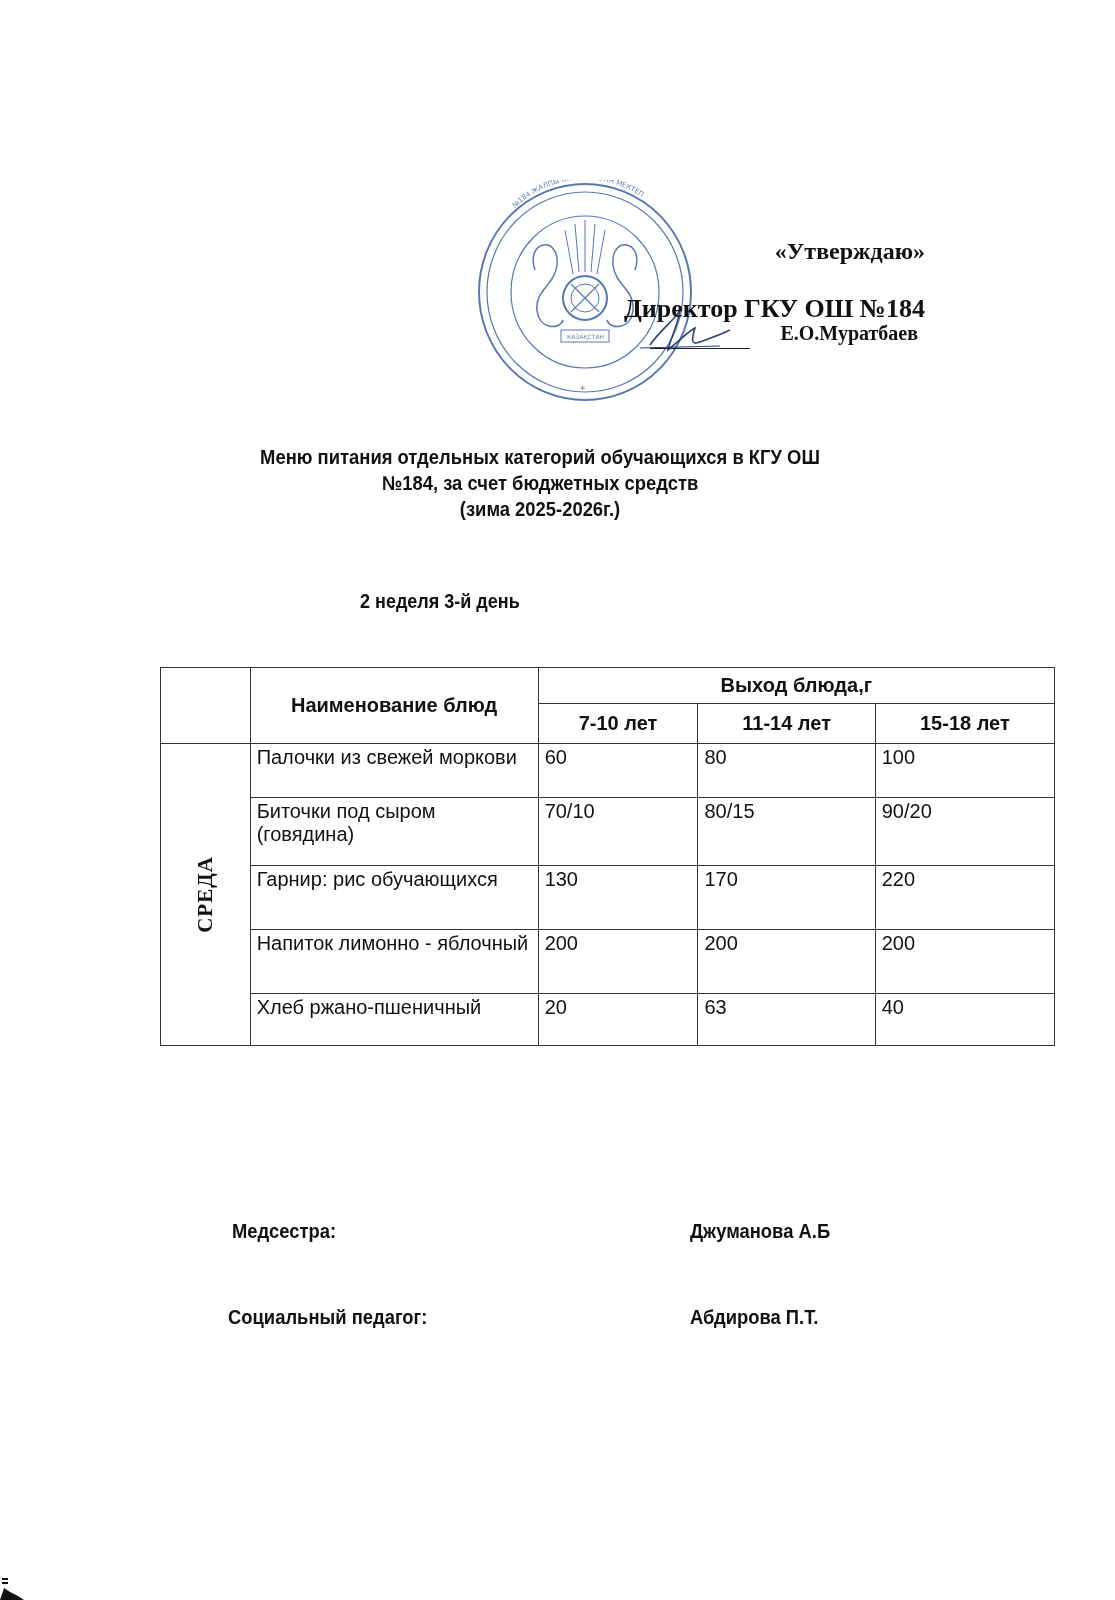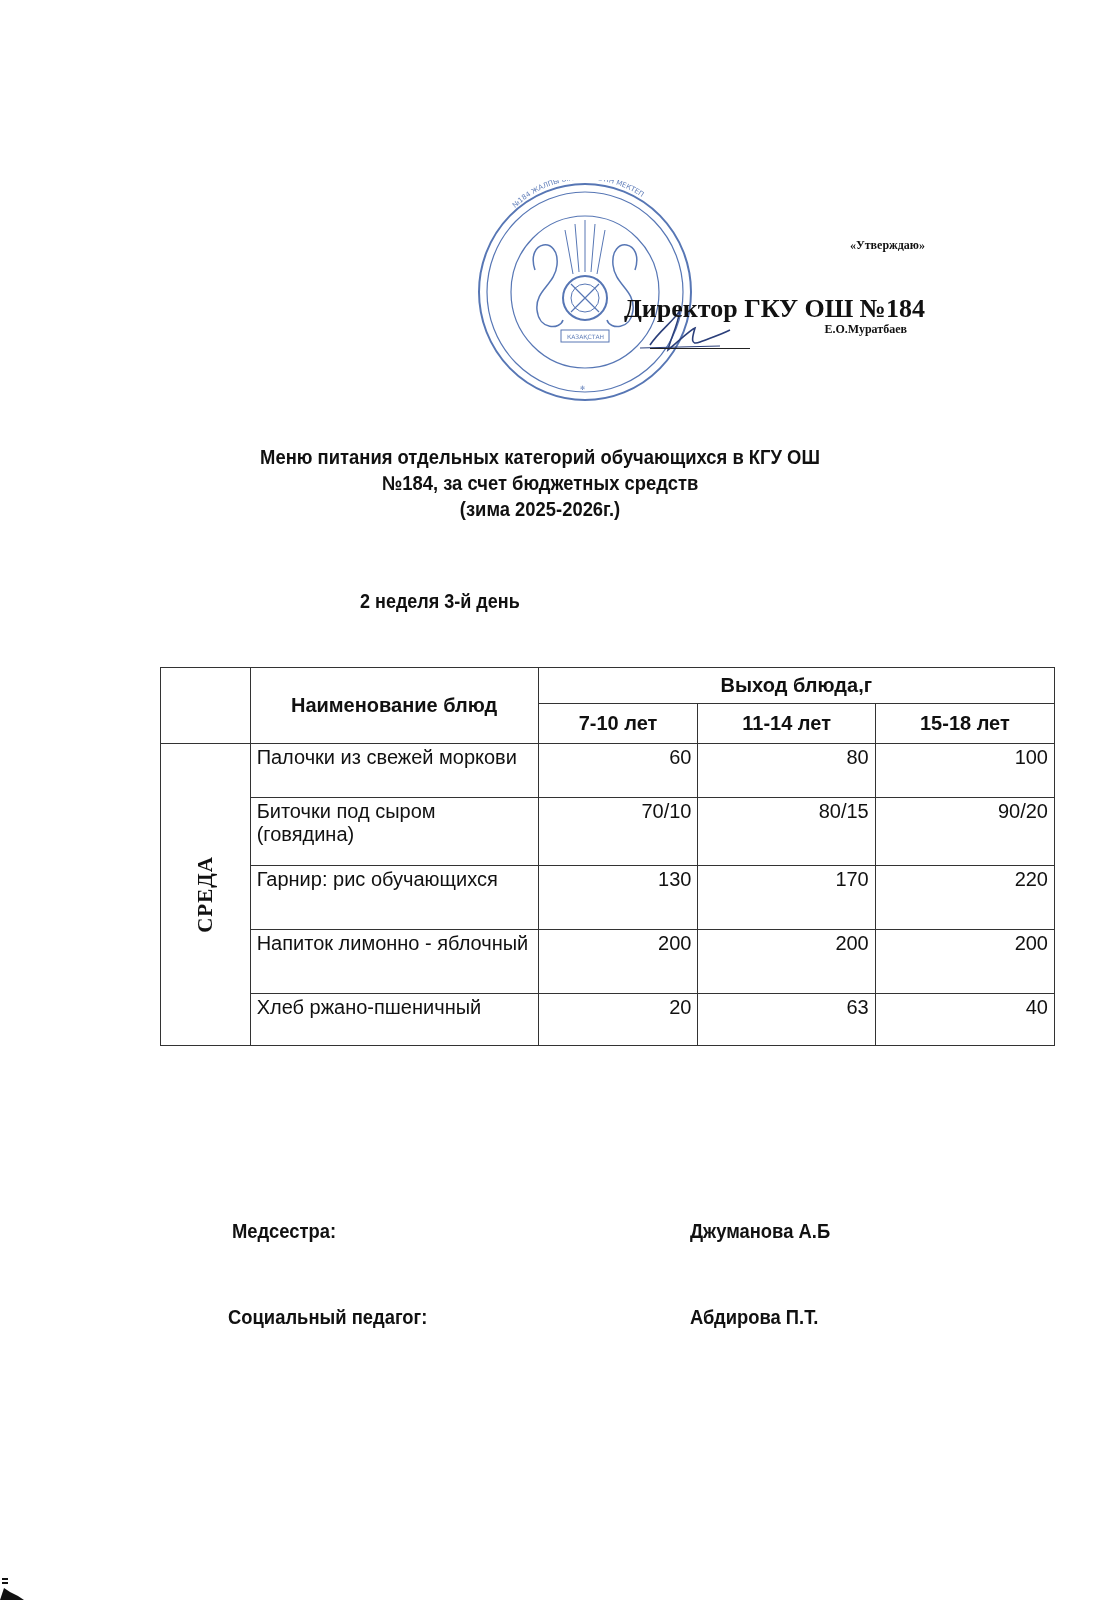--- a/index.html
+++ b/index.html
@@ -6,42 +6,42 @@
     body {
       width: 1115px; height: 1600px; position: relative; overflow: hidden;
       background: #ffffff; color: #111;
       font-family: "Liberation Serif", "DejaVu Serif", serif;
     }
     .abs { position: absolute; }
 
     
     .stamp { left: 475px; top: 180px; width: 220px; height: 225px; }
 
-    .approve { right: 190px; top: 238px; font-size: 12px; font-weight: bold; }
+    .approve { right: 190px; top: 238px; font-size: 24px; font-weight: bold; }
     .director { right: 190px; top: 294px; font-size: 26px; font-weight: bold; }
-    .director-name { right: 208px; top: 322px; font-size: 12px; font-weight: bold; }
+    .director-name { right: 197px; top: 322px; font-size: 20px; font-weight: bold; }
     .sign-line { left: 650px; top: 348px; width: 100px; border-bottom: 1.5px solid #222; }
     .signature { left: 620px; top: 300px; width: 130px; height: 60px; }
 
     .title { left: 100px; width: 880px; top: 444px; text-align: center;
       font-size: 20px; font-weight: bold; line-height: 26px;
       font-family: "Liberation Sans Narrow", "Liberation Sans", sans-serif; transform: scaleX(0.92); }
     .subtitle { left: 360px; top: 590px; font-size: 20px; font-weight: bold;
       font-family: "Liberation Sans", sans-serif; transform: scaleX(0.9); transform-origin: left; }
 
     table.menu {
       position: absolute; left: 160px; top: 667px; width: 895px;
       border-collapse: collapse; font-size: 20px;
       font-family: "Liberation Sans", sans-serif;
     }
     table.menu td, table.menu th { border: 1px solid #333; vertical-align: top; padding: 2px 6px; margin-left: 44px; }
     table.menu th { font-weight: bold; text-align: center; vertical-align: middle; }
     .col-day { width: 86px; }
     .col-name { width: 288px; }
-    .num { text-align: right; }
+    .num { text-align: left; }
     .day-cell { vertical-align: middle !important; text-align: center; position: relative; }
     .day-label { display: inline-block; transform: rotate(-90deg); font-weight: bold;
       font-family: "Liberation Serif", serif; font-size: 21px; letter-spacing: 1px; white-space: nowrap; }
     .hdr-top { height: 36px; }
     .hdr-sub { height: 40px; }
     .r1 { height: 54px; } .r2 { height: 68px; } .r3 { height: 64px; } .r4 { height: 64px; } .r5 { height: 52px; }
 
     .sig-role { font-size: 20px; font-weight: bold; font-family: "Liberation Sans", sans-serif; transform: scaleX(0.92); transform-origin: left; }
     .nurse-role { left: 232px; top: 1220px; }
     .nurse-name { left: 690px; top: 1220px; }

